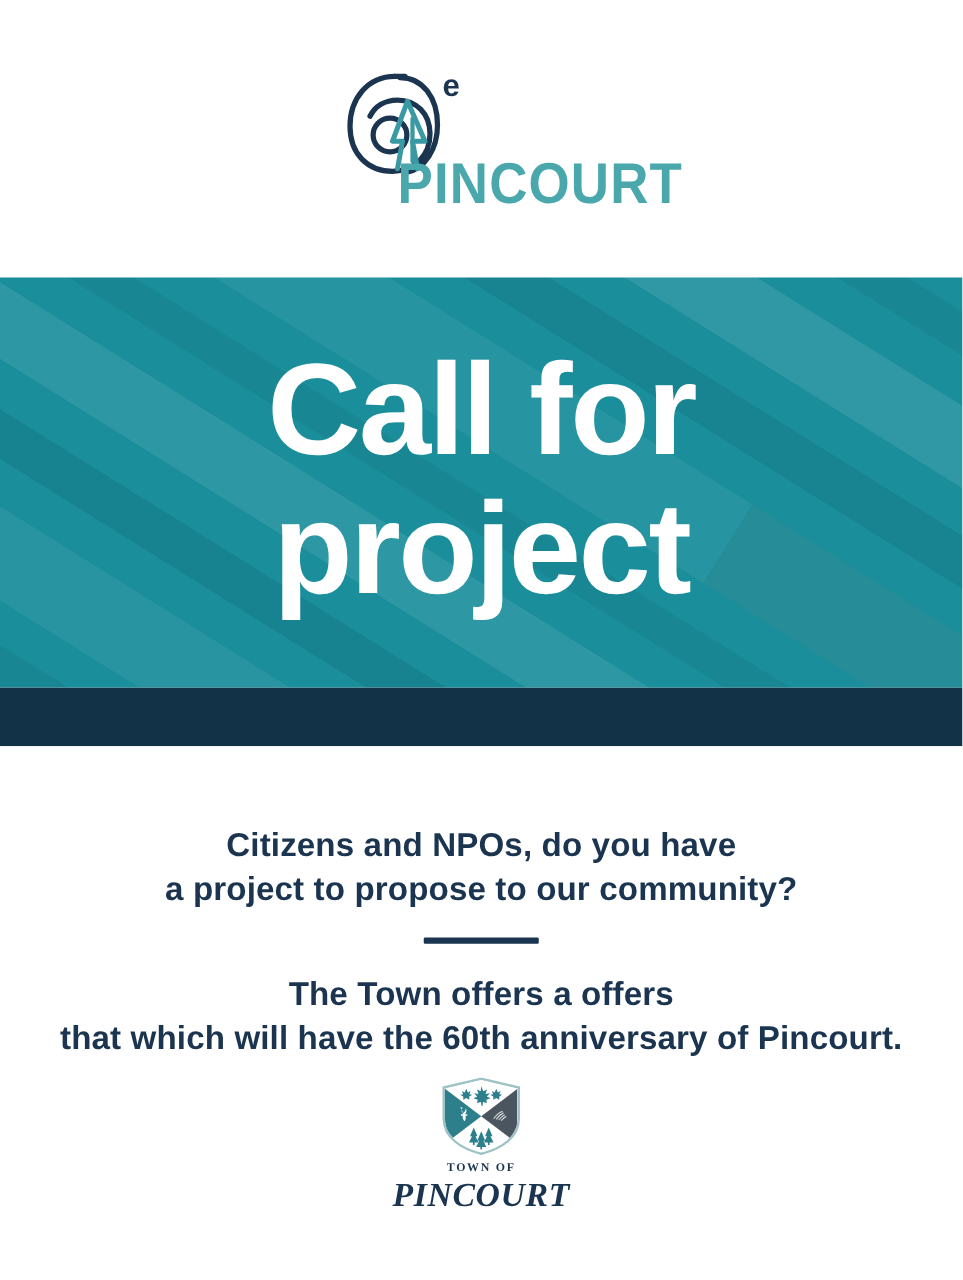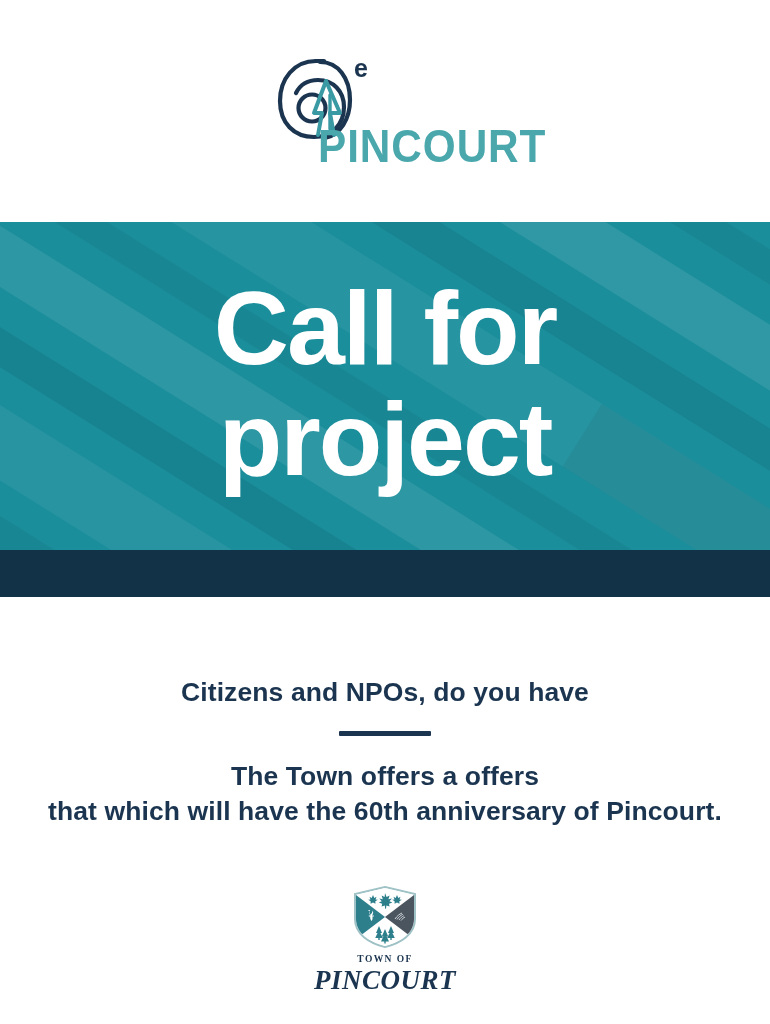--- a/index.html
+++ b/index.html
@@ -90,21 +90,21 @@
     flex:0 0 auto;
   }
 
   
   .body-area{
     flex:1 1 auto;
     background:#ffffff;
     display:flex;
     flex-direction:column;
     align-items:center;
-    padding-top:78px;
+    padding-top:62px;
     box-sizing:border-box;
   }
   .para{
     color:#1b3550;
     font-family:"Liberation Sans", sans-serif;
     font-weight:bold;
     font-size:26.5px;
     line-height:1.32;
     text-align:center;
     letter-spacing:0.1px;
@@ -115,21 +115,21 @@
     height:5px;
     background:#1b3550;
     margin:21px 0 23px 0;
     border-radius:1px;
   }
 
   
   .footer{
     position:absolute;
     left:0;right:0;
-    bottom:30px;
+    bottom:54px;
     display:flex;
     flex-direction:column;
     align-items:center;
   }
   .crest{
     width:66px;height:62px;
     margin-bottom:7px;
   }
   .town-of{
     font-family:"Liberation Serif", serif;
@@ -211,20 +211,21 @@
       <span class="ln">project</span>
     </div>
   </div>
 
   <div class="navy-bar"></div>
 
   <div class="body-area">
 
     <div class="para">
       <span class="ln">Citizens and NPOs, do you have</span>
+      <span class="ln">a project to propose to our community?</span>
     </div>
 
     <div class="divider"></div>
 
     <div class="para">
       <span class="ln">The Town offers a offers</span>
       <span class="ln">that which will have the 60th anniversary of Pincourt.</span>
     </div>
   </div>
 

